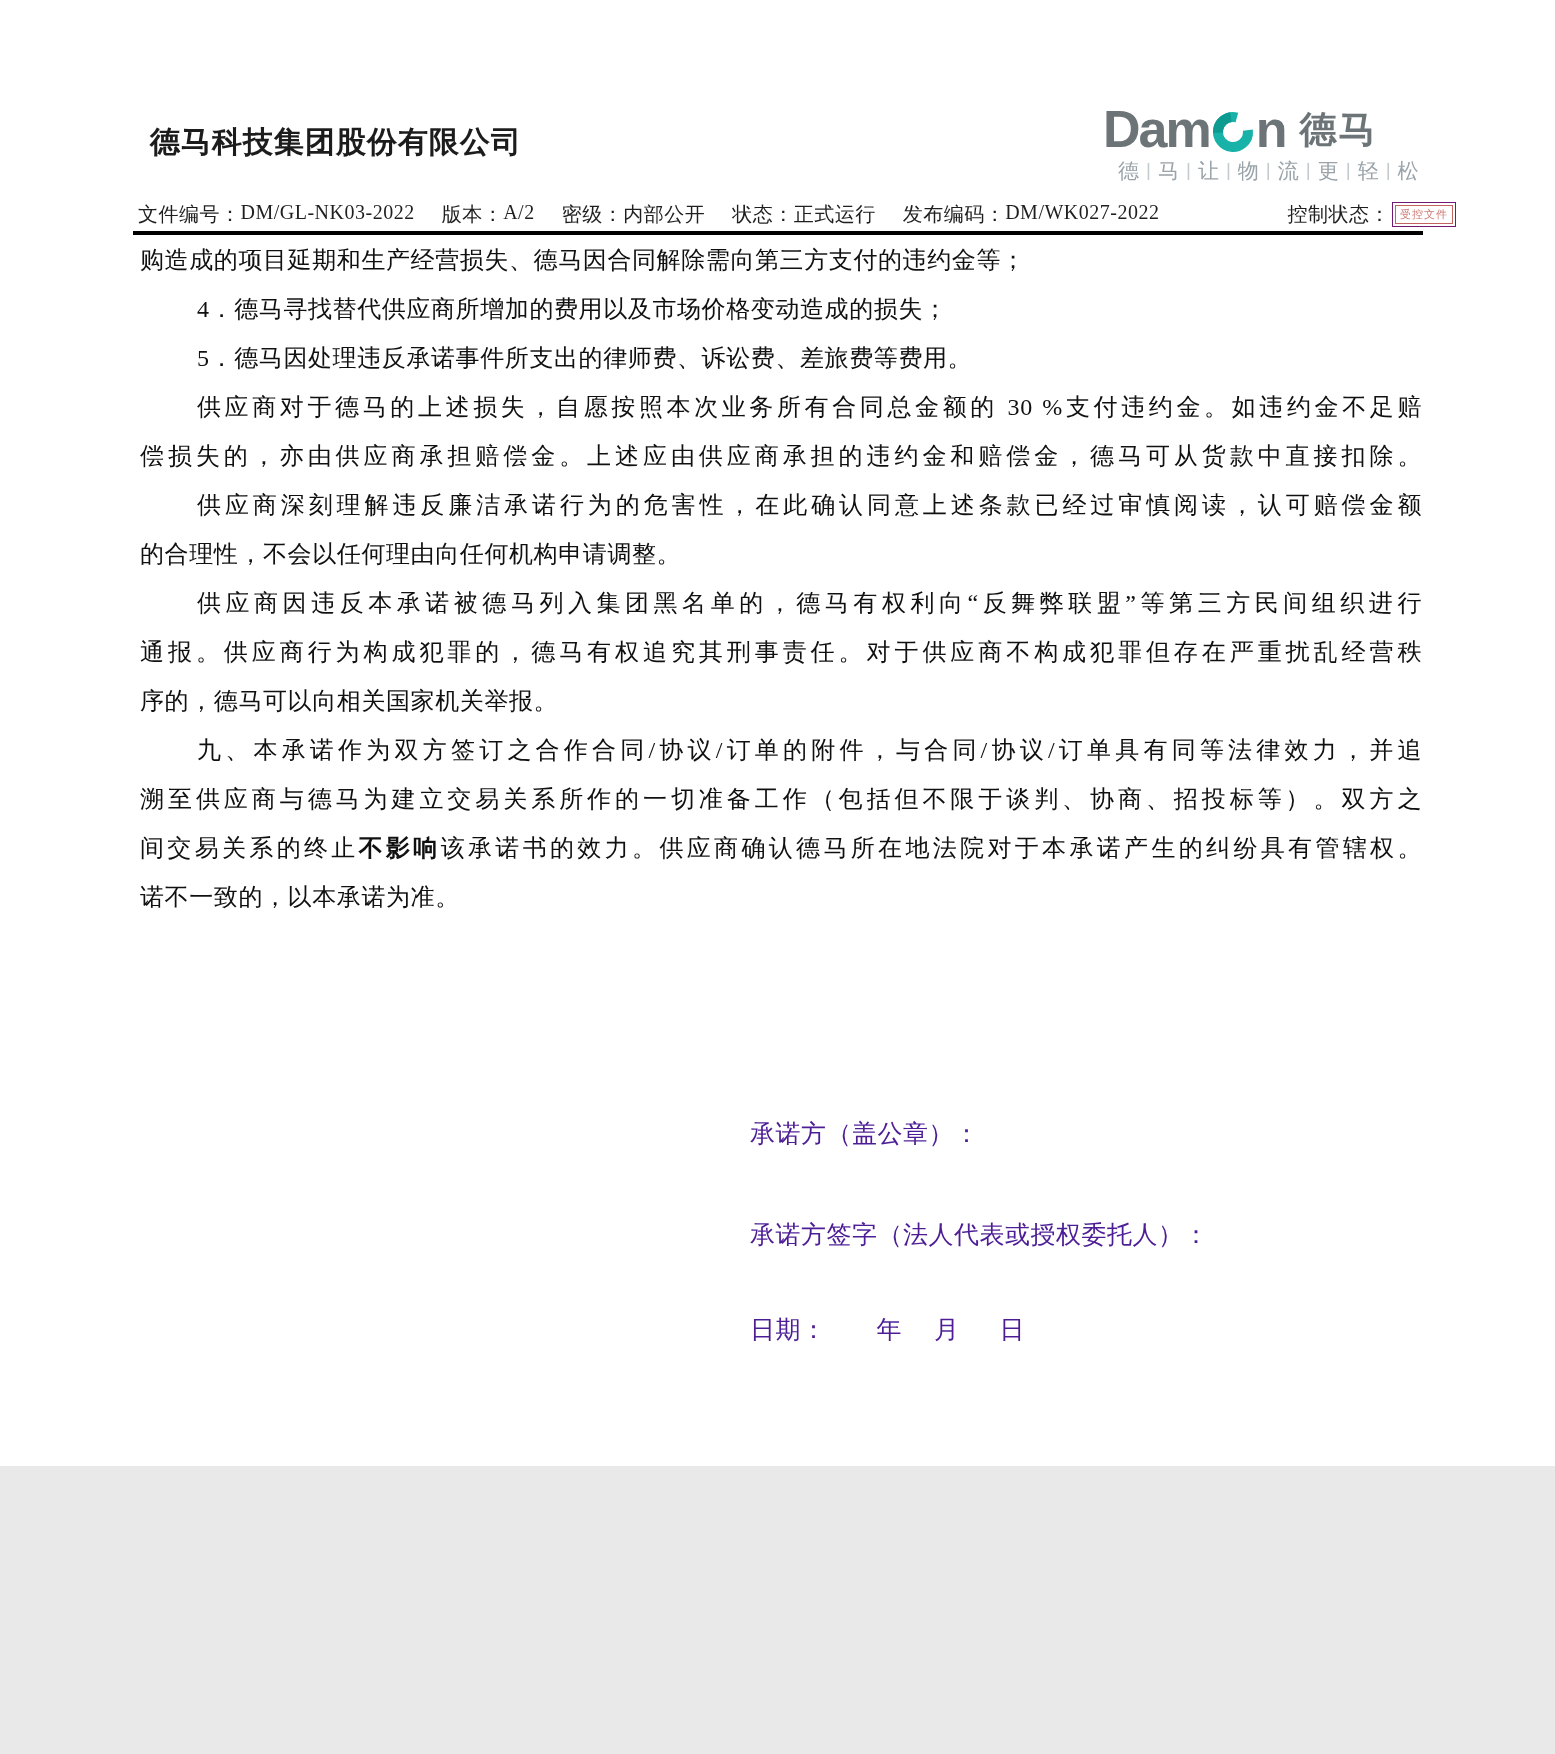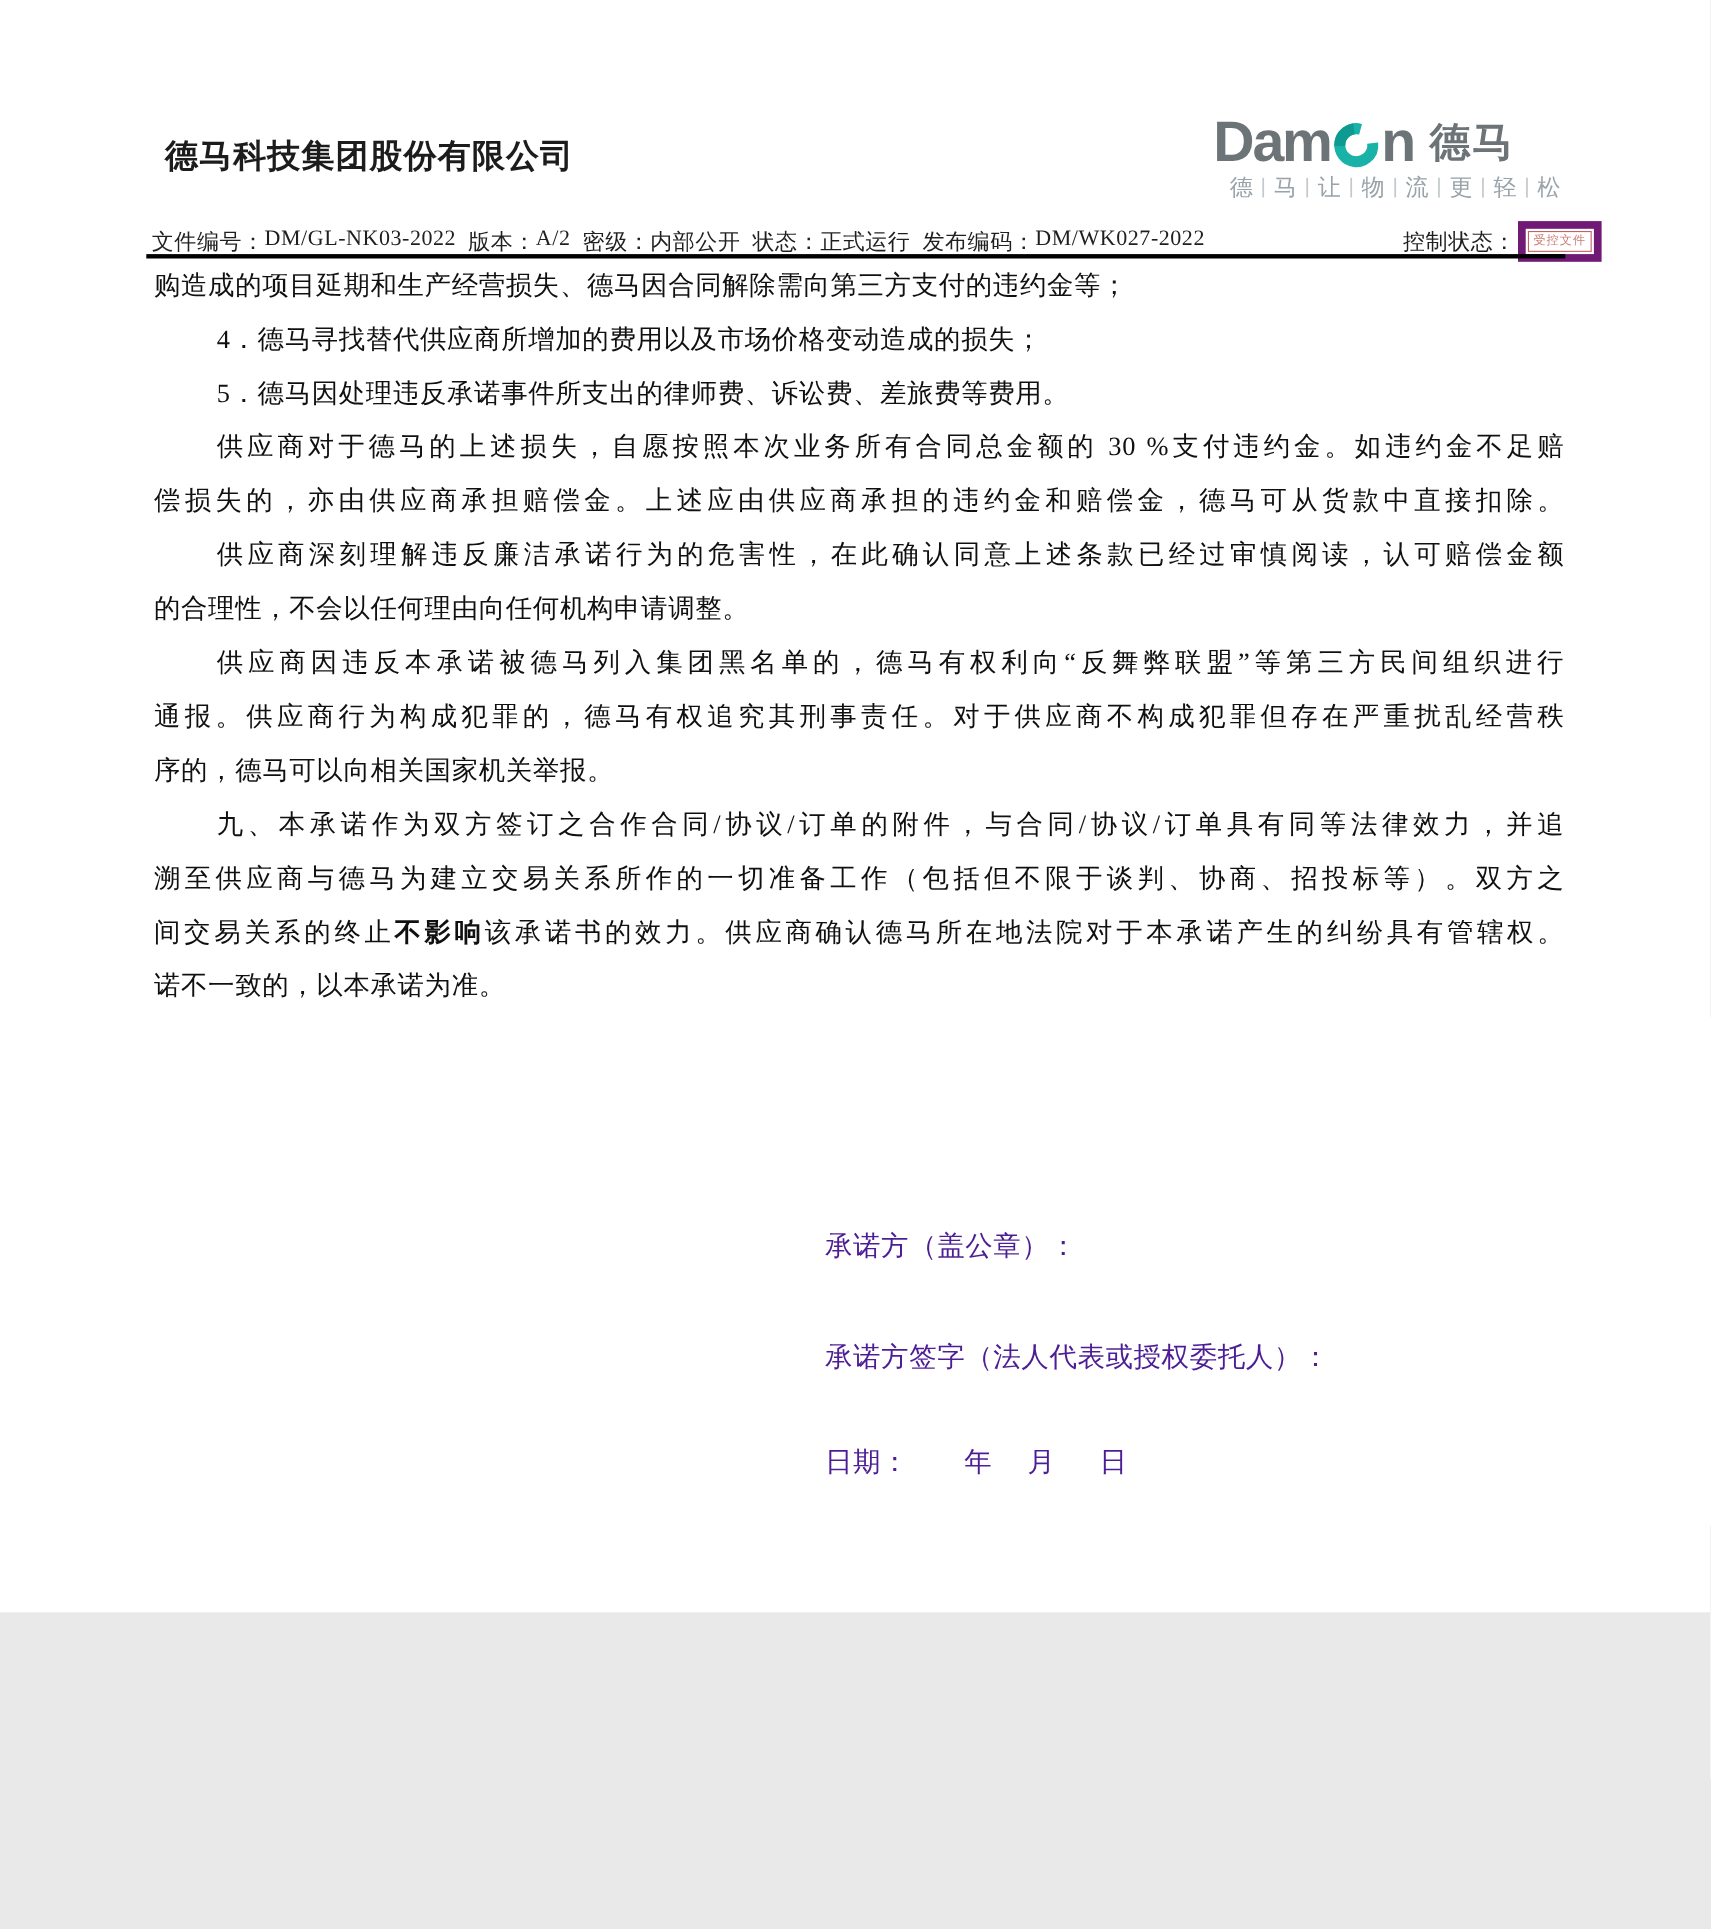--- a/index.html
+++ b/index.html
@@ -19,25 +19,25 @@
   .damon-cn{font-family:"Liberation Sans","DejaVu Sans",sans-serif;font-weight:bold;
         font-size:37px;color:#6d7478;margin-left:14px;letter-spacing:2px;line-height:1;}
   .tagline{position:absolute;left:1118px;top:160px;display:flex;align-items:center;gap:7px;
         font-family:"Liberation Sans","DejaVu Sans",sans-serif;
         font-size:21px;color:#99a3a9;line-height:1;white-space:nowrap;}
   .tagline .sep{color:#c3cacd;font-size:19px;transform:translateY(-1px);}
 
   
   .meta-row{position:absolute;left:138px;top:201px;width:1318px;display:flex;align-items:center;
         font-size:20px;color:#1f1f1f;white-space:nowrap;}
-  .meta-fields{display:flex;flex:1;gap:11px;align-items:center;}
+  .meta-fields{display:flex;flex:1;gap:27px;align-items:center;}
   .meta-field{display:inline-flex;}
   .meta-field:last-child{margin-left:auto;}
   .meta-label,.meta-value{letter-spacing:0.5px;}
-  .stamp{position:relative;margin-left:2px;padding:2px;border:7px solid #701a75;background:#fff;}
+  .stamp{position:relative;margin-left:2px;padding:2px;border:1px solid #701a75;background:#fff;}
   .stamp-inner{border:1px solid #c4625e;padding:2px 4px;font-size:11px;letter-spacing:1px;
         color:#cd7b74;font-family:"Liberation Serif",serif;line-height:1.2;}
 
   .rule{position:absolute;left:133px;top:231px;width:1290px;height:4px;background:#000;}
 
   
   .doc-body{position:absolute;left:140px;top:236px;width:1282px;
         font-size:24px;letter-spacing:0.6px;color:#101010;}
   .bline{height:49px;line-height:49px;}
   .bline.ind{padding-left:57px;}

